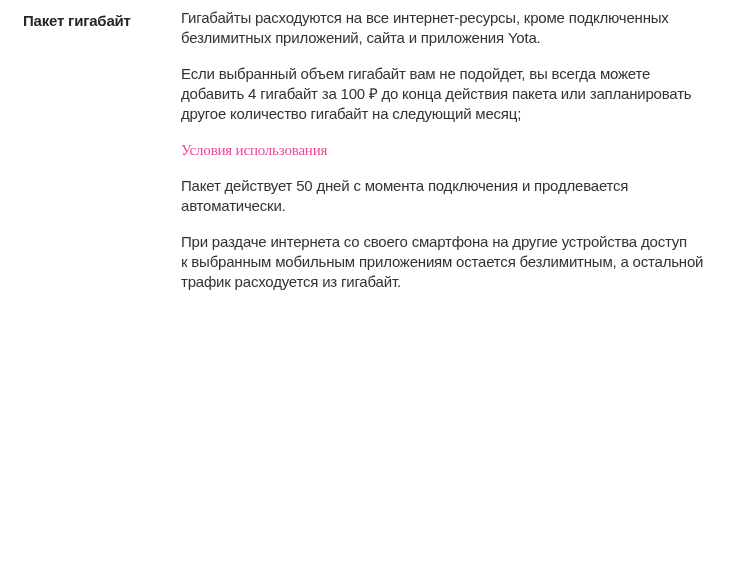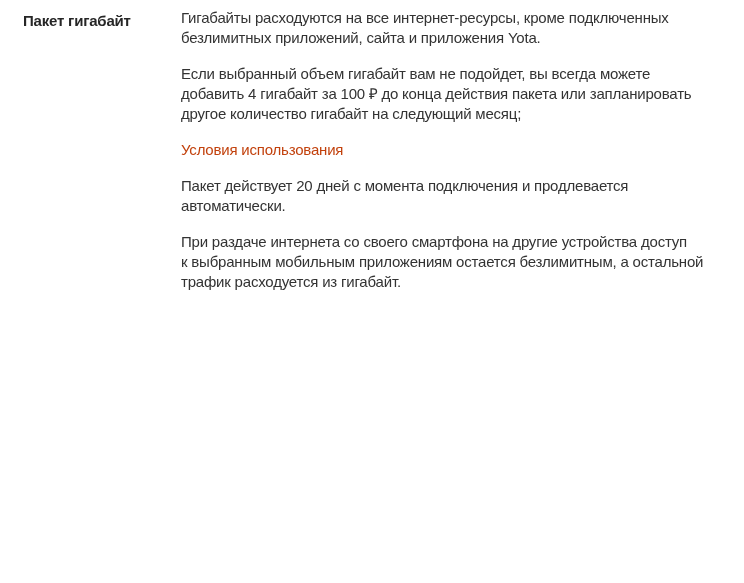--- a/index.html
+++ b/index.html
@@ -39,39 +39,40 @@
   }
   .para {
     margin: 0 0 16px 0;
     font-size: 15px;
     line-height: 20px;
     color: #333333;
     letter-spacing: -0.2px;
     white-space: pre-line;
   }
   .para.muted {
-    color: #c2410c;
+    color: #ec4899;
+    font-family: Liberation Serif, serif;
   }
   .para:last-child {
     margin-bottom: 0;
   }
 </style>
 </head>
 <body>
 
 <div class="terms-row">
   <div class="label-col">
     <span class="row-label">Пакет гигабайт</span>
   </div>
   <div class="content-col">
     <p class="para">Гигабайты расходуются на все интернет-ресурсы, кроме подключенных
 безлимитных приложений, сайта и приложения Yota.</p>
     <p class="para">Если выбранный объем гигабайт вам не подойдет, вы всегда можете
 добавить 4 гигабайт за 100 ₽ до конца действия пакета или запланировать
 другое количество гигабайт на следующий месяц;</p>
     <p class="para muted">Условия использования</p>
-    <p class="para">Пакет действует 20 дней с момента подключения и продлевается
+    <p class="para">Пакет действует 50 дней с момента подключения и продлевается
 автоматически.</p>
     <p class="para">При раздаче интернета со своего смартфона на другие устройства доступ
 к выбранным мобильным приложениям остается безлимитным, а остальной
 трафик расходуется из гигабайт.</p>
   </div>
 </div>
 
 </body></html>

